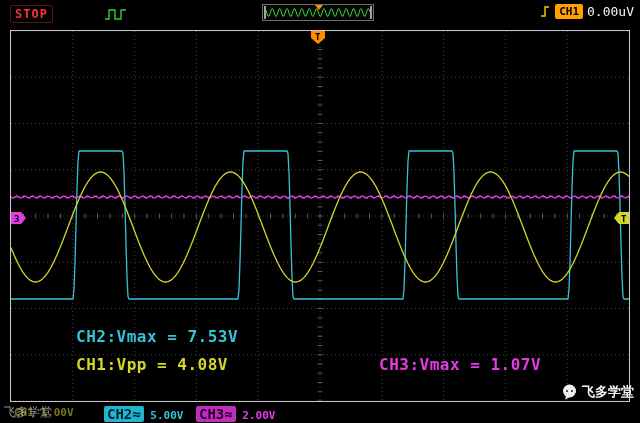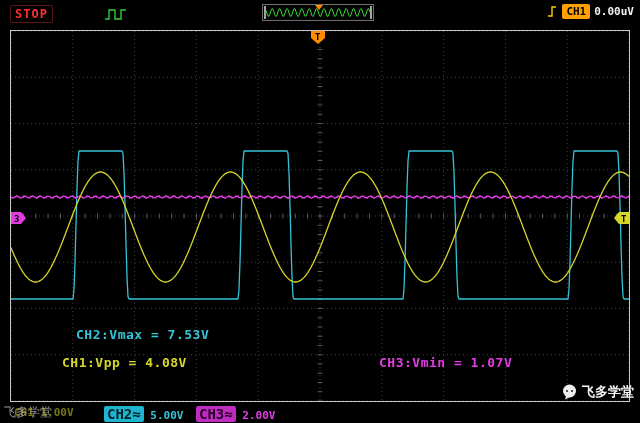--- a/index.html
+++ b/index.html
@@ -8,26 +8,26 @@
   
   .topbar{position:absolute;left:0;top:0;width:640px;height:29px;}
   .stop{position:absolute;left:10px;top:5px;color:#ff3232;font-size:12px;font-weight:bold;
         letter-spacing:1px;border:1px solid #5a1515;padding:1px 4px;border-radius:2px;}
   .runicon{position:absolute;left:104px;top:7px;}
   .preview{position:absolute;left:262px;top:4px;width:112px;height:17px;
            border:1px solid #6f6f6f;background:#050505;box-sizing:border-box;}
   .trigcluster{position:absolute;right:6px;top:4px;display:flex;align-items:center;gap:4px;}
   .ch1badge{background:#ffa000;color:#000;font-size:11px;font-weight:bold;
             padding:1px 4px;border-radius:2px;}
-  .trigval{color:#f2f2f2;font-size:11px;font-weight:bold;}
+  .trigval{color:#f2f2f2;font-size:13px;font-weight:normal;}
   
   .screen{position:absolute;left:10px;top:30px;width:618px;height:370px;
           border:1px solid #c8c8c8;background:#000;}
   .marker{position:absolute;}
-  .meas{position:absolute;font-size:13px;font-weight:bold;letter-spacing:.5px;white-space:nowrap;}
+  .meas{position:absolute;font-size:16px;font-weight:bold;letter-spacing:.5px;white-space:nowrap;}
   .c-ch1{color:#d6d62a;} .c-ch2{color:#35c3d8;} .c-ch3{color:#e23ce2;}
   
   .bottombar{position:absolute;left:0;top:403px;width:640px;height:28px;}
   .bbitem{position:absolute;top:3px;font-size:11px;font-weight:bold;white-space:nowrap;}
   .chipbadge{display:inline-block;padding:0 3px;border-radius:2px;font-size:14px;font-weight:bold;}
   .ch2chip{background:#1fb4cf;color:#00222a;}
   .ch3chip{background:#c02cc0;color:#2a002a;}
   .ch1dim{opacity:.55;}
   .timebb{color:#ff9500;}
   
@@ -199,22 +199,22 @@
     </svg>
 
     
     <svg class="marker" style="right:0;top:181px;" width="16" height="12">
       <polygon points="16,0 6,0 1,6 6,12 16,12" fill="#d6d62a"></polygon>
       <text x="8" y="9.5" font-size="9" font-weight="bold" fill="#000">T</text>
     </svg>
 
     
     <div class="meas c-ch2" style="left:65px;top:296px;">CH2:Vmax = 7.53V</div>
-    <div class="meas c-ch1" style="left:51px;top:324px;">CH1:Vpp = 4.08V</div>
-    <div class="meas c-ch3" style="left:368px;top:324px;">CH3:Vmin = 1.07V</div>
+    <div class="meas c-ch1" style="left:65px;top:324px;">CH1:Vpp = 4.08V</div>
+    <div class="meas c-ch3" style="left:368px;top:324px;">CH3:Vmax = 1.07V</div>
   </div>
 
   <div class="wm-right">
     <svg width="16" height="16">
       <circle cx="7.5" cy="7" r="6.5" fill="#efefef"></circle>
       <polygon points="4,12 3,15.5 8,13" fill="#efefef"></polygon>
       <circle cx="5" cy="7" r="1" fill="#222"></circle>
       <circle cx="10" cy="7" r="1" fill="#222"></circle>
     </svg>
     <span>飞多学堂</span>

